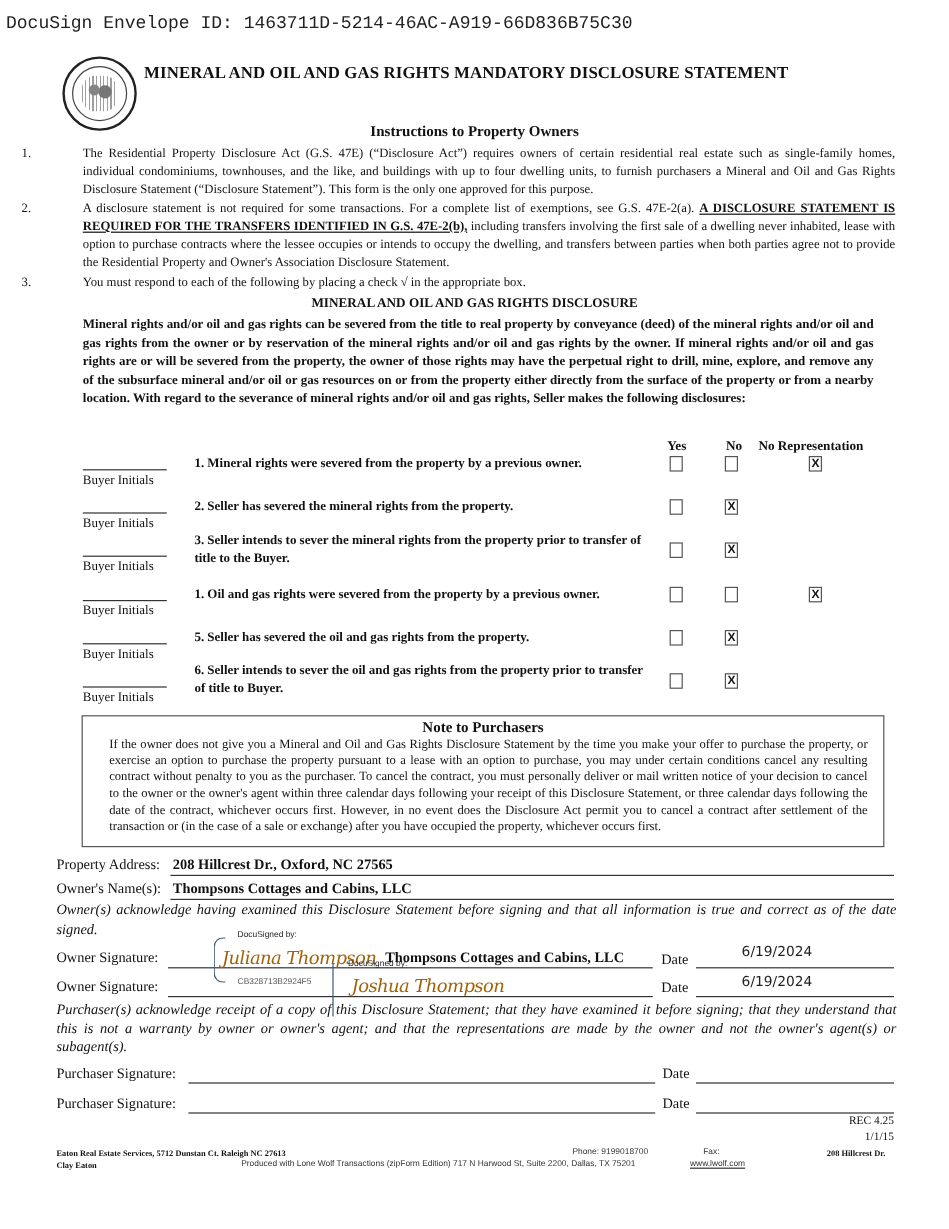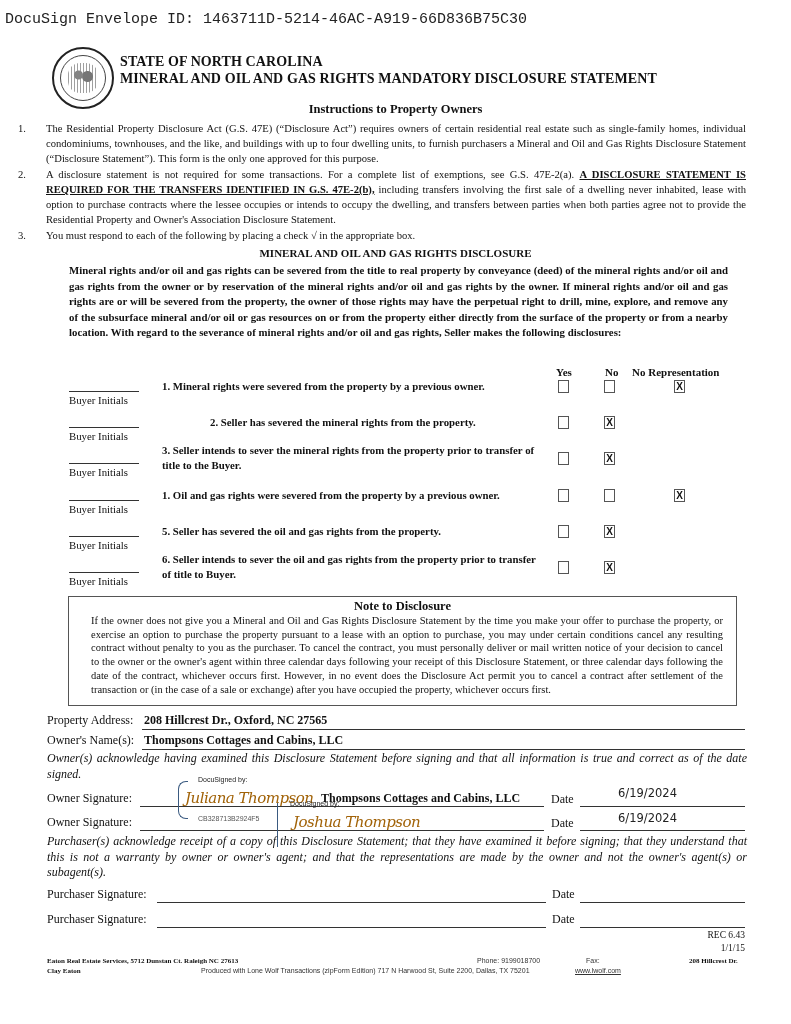--- a/index.html
+++ b/index.html
@@ -7,21 +7,21 @@
   .abs { position: absolute; }
   .envelope { left: 5px; top: 11px; font-family: Liberation Mono, monospace; font-size: 15px; color: #222; }
   .seal { left: 52px; top: 47px; width: 62px; height: 62px; border-radius: 50%; border: 2px solid #222; box-sizing: border-box; }
   .seal .inner { position: absolute; left: 6px; top: 6px; right: 6px; bottom: 6px; border-radius: 50%; border: 1px solid #444; }
   .seal .fig { position: absolute; left: 14px; top: 14px; width: 30px; height: 30px; background: radial-gradient(circle at 35% 40%, #666 0 4px, transparent 5px), radial-gradient(circle at 65% 45%, #555 0 5px, transparent 6px), repeating-linear-gradient(90deg, #888 0 1px, transparent 1px 3px); border-radius: 40%; opacity: .8; }
   .title { left: 120px; top: 53px; font-weight: bold; font-size: 14px; line-height: 17px; letter-spacing: 0.1px; }
   .h-center { left: 0; width: 791px; text-align: center; font-weight: bold; }
   .instr-title { top: 102px; font-size: 12.5px; }
   .ol { left: 18px; width: 728px; font-size: 10.6px; line-height: 15px; }
   .ol .num { position: absolute; left: 0; }
-  .ol .txt { margin-left: 28px; text-align: justify; text-align-last: left; }
+  .ol .txt { margin-left: 51px; text-align: justify; text-align-last: left; }
   .ul-b { font-weight: bold; text-decoration: underline; }
   .sec-title { top: 247px; font-size: 11px; }
   .disc-body { left: 69px; width: 659px; top: 263px; font-size: 10.8px; line-height: 15.5px; font-weight: bold; text-align: justify; }
   .col-h { top: 366px; font-weight: bold; font-size: 11px; }
   .row-q { left: 162px; font-weight: bold; font-size: 10.8px; line-height: 14.5px; width: 380px; }
   .initials-line { left: 69px; width: 70px; border-top: 1px solid #333; }
   .initials-label { left: 69px; font-weight: normal; font-size: 10.8px; text-align: center; }
   .cb { width: 11px; height: 13px; border: 1px solid #555; box-sizing: border-box; background: #fff; font-family: "Liberation Sans", sans-serif; font-size: 10px; font-weight: bold; line-height: 11px; text-align: center; color: #111; }
   .note-box { left: 68px; top: 596px; width: 669px; height: 110px; border: 1.5px solid #555; box-sizing: border-box; }
   .note-title { left: 0; width: 100%; top: 2px; text-align: center; font-weight: bold; font-size: 12.5px; }
@@ -42,21 +42,20 @@
 </head>
 <body>
 
 <div class="abs envelope">DocuSign Envelope ID: 1463711D-5214-46AC-A919-66D836B75C30</div>
 
 <div class="abs seal">
     <div class="inner"></div>
     <div class="fig"></div>
   </div>
 <div class="abs title">
-  <div>STATE OF NORTH CAROLINA</div>
   <div>MINERAL AND OIL AND GAS RIGHTS MANDATORY DISCLOSURE STATEMENT</div>
 </div>
 
 <div class="abs h-center instr-title">Instructions to Property Owners</div>
 
 <div class="abs ol" style="top:121px;">
   <span class="num">1.</span>
   <div class="txt">The Residential Property Disclosure Act (G.S. 47E) (“Disclosure Act”) requires owners of certain residential real estate such as single-family homes, individual condominiums, townhouses, and the like, and buildings with up to four dwelling units, to furnish purchasers a Mineral and Oil and Gas Rights Disclosure Statement (“Disclosure Statement”). This form is the only one approved for this purpose.</div>
 </div>
 <div class="abs ol" style="top:167px;">
@@ -77,21 +76,21 @@
 
 <div id="questions">
     <div class="abs initials-line" style="top:391px;"></div>
     <div class="abs initials-label" style="top:394px;">Buyer Initials</div>
     <div class="abs row-q" style="top:379px;">1. Mineral rights were severed from the property by a previous owner.</div>
     <div class="abs cb" style="left:558px; top:380px;"></div>
     <div class="abs cb" style="left:604px; top:380px;"></div>
     <div class="abs cb" style="left:674px; top:380px;">X</div>
     <div class="abs initials-line" style="top:427px;"></div>
     <div class="abs initials-label" style="top:430px;">Buyer Initials</div>
-    <div class="abs row-q" style="top:415px;margin-left:48px;">2. Seller has severed the mineral rights from the property.</div>
+    <div class="abs row-q" style="top:415px;">2. Seller has severed the mineral rights from the property.</div>
     <div class="abs cb" style="left:558px; top:416px;"></div>
     <div class="abs cb" style="left:604px; top:416px;">X</div>
     <div class="abs initials-line" style="top:463px;"></div>
     <div class="abs initials-label" style="top:466px;">Buyer Initials</div>
     <div class="abs row-q" style="top:443px;">3. Seller intends to sever the mineral rights from the property prior to transfer of title to the Buyer.</div>
     <div class="abs cb" style="left:558px; top:452px;"></div>
     <div class="abs cb" style="left:604px; top:452px;">X</div>
     <div class="abs initials-line" style="top:500px;"></div>
     <div class="abs initials-label" style="top:503px;">Buyer Initials</div>
     <div class="abs row-q" style="top:488px;">1. Oil and gas rights were severed from the property by a previous owner.</div>
@@ -104,21 +103,21 @@
     <div class="abs cb" style="left:558px; top:525px;"></div>
     <div class="abs cb" style="left:604px; top:525px;">X</div>
     <div class="abs initials-line" style="top:572px;"></div>
     <div class="abs initials-label" style="top:575px;">Buyer Initials</div>
     <div class="abs row-q" style="top:552px;">6. Seller intends to sever the oil and gas rights from the property prior to transfer of title to Buyer.</div>
     <div class="abs cb" style="left:558px; top:561px;"></div>
     <div class="abs cb" style="left:604px; top:561px;">X</div>
   </div>
 
 <div class="abs note-box">
-  <div class="abs note-title">Note to Disclosure</div>
+  <div class="abs note-title">Note to Purchasers</div>
   <div class="abs note-body">If the owner does not give you a Mineral and Oil and Gas Rights Disclosure Statement by the time you make your offer to purchase the property, or exercise an option to purchase the property pursuant to a lease with an option to purchase, you may under certain conditions cancel any resulting contract without penalty to you as the purchaser. To cancel the contract, you must personally deliver or mail written notice of your decision to cancel to the owner or the owner's agent within three calendar days following your receipt of this Disclosure Statement, or three calendar days following the date of the contract, whichever occurs first. However, in no event does the Disclosure Act permit you to cancel a contract after settlement of the transaction or (in the case of a sale or exchange) after you have occupied the property, whichever occurs first.</div>
 </div>
 
 <div class="abs field-label" style="left:47px; top:713px;font-family:Liberation Serif, serif;">Property Address:</div>
 <div class="abs field-val" style="left:144px; top:713px;">208 Hillcrest Dr., Oxford, NC  27565</div>
 <div class="abs line" style="left:142px; top:729px; width:603px;"></div>
 
 <div class="abs field-label" style="left:47px; top:733px;">Owner's Name(s):</div>
 <div class="abs field-val" style="left:144px; top:733px;">Thompsons Cottages and Cabins, LLC</div>
 <div class="abs line" style="left:142px; top:749px; width:603px;"></div>
@@ -150,21 +149,21 @@
 <div class="abs field-label" style="left:47px; top:887px;">Purchaser Signature:</div>
 <div class="abs line" style="left:157px; top:902px; width:389px;"></div>
 <div class="abs field-label" style="left:552px; top:887px;">Date</div>
 <div class="abs line" style="left:580px; top:902px; width:165px;"></div>
 
 <div class="abs field-label" style="left:47px; top:912px;">Purchaser Signature:</div>
 <div class="abs line" style="left:157px; top:927px; width:389px;"></div>
 <div class="abs field-label" style="left:552px; top:912px;">Date</div>
 <div class="abs line" style="left:580px; top:927px; width:165px;"></div>
 
-<div class="abs rec" style="left:645px; width:100px; top:930px;">REC 6.43</div>
+<div class="abs rec" style="left:645px; width:100px; top:930px;">REC 4.25</div>
 <div class="abs rec" style="left:645px; width:100px; top:943px;">1/1/15</div>
 
 <div class="abs footer-b" style="left:47px; top:957px;">Eaton Real Estate Services, 5712 Dunstan Ct. Raleigh NC 27613</div>
 <div class="abs footer-b" style="left:47px; top:967px;">Clay Eaton</div>
 <div class="abs footer-s" style="left:201px; top:967px;">Produced with Lone Wolf Transactions (zipForm Edition) 717 N Harwood St, Suite 2200, Dallas, TX  75201</div>
 <div class="abs footer-s" style="left:477px; top:957px;">Phone: 9199018700</div>
 <div class="abs footer-s" style="left:586px; top:957px;">Fax:</div>
 <div class="abs footer-s link" style="left:575px; top:967px;">www.lwolf.com</div>
 <div class="abs footer-b" style="left:689px; top:957px;">208 Hillcrest Dr.</div>
 

